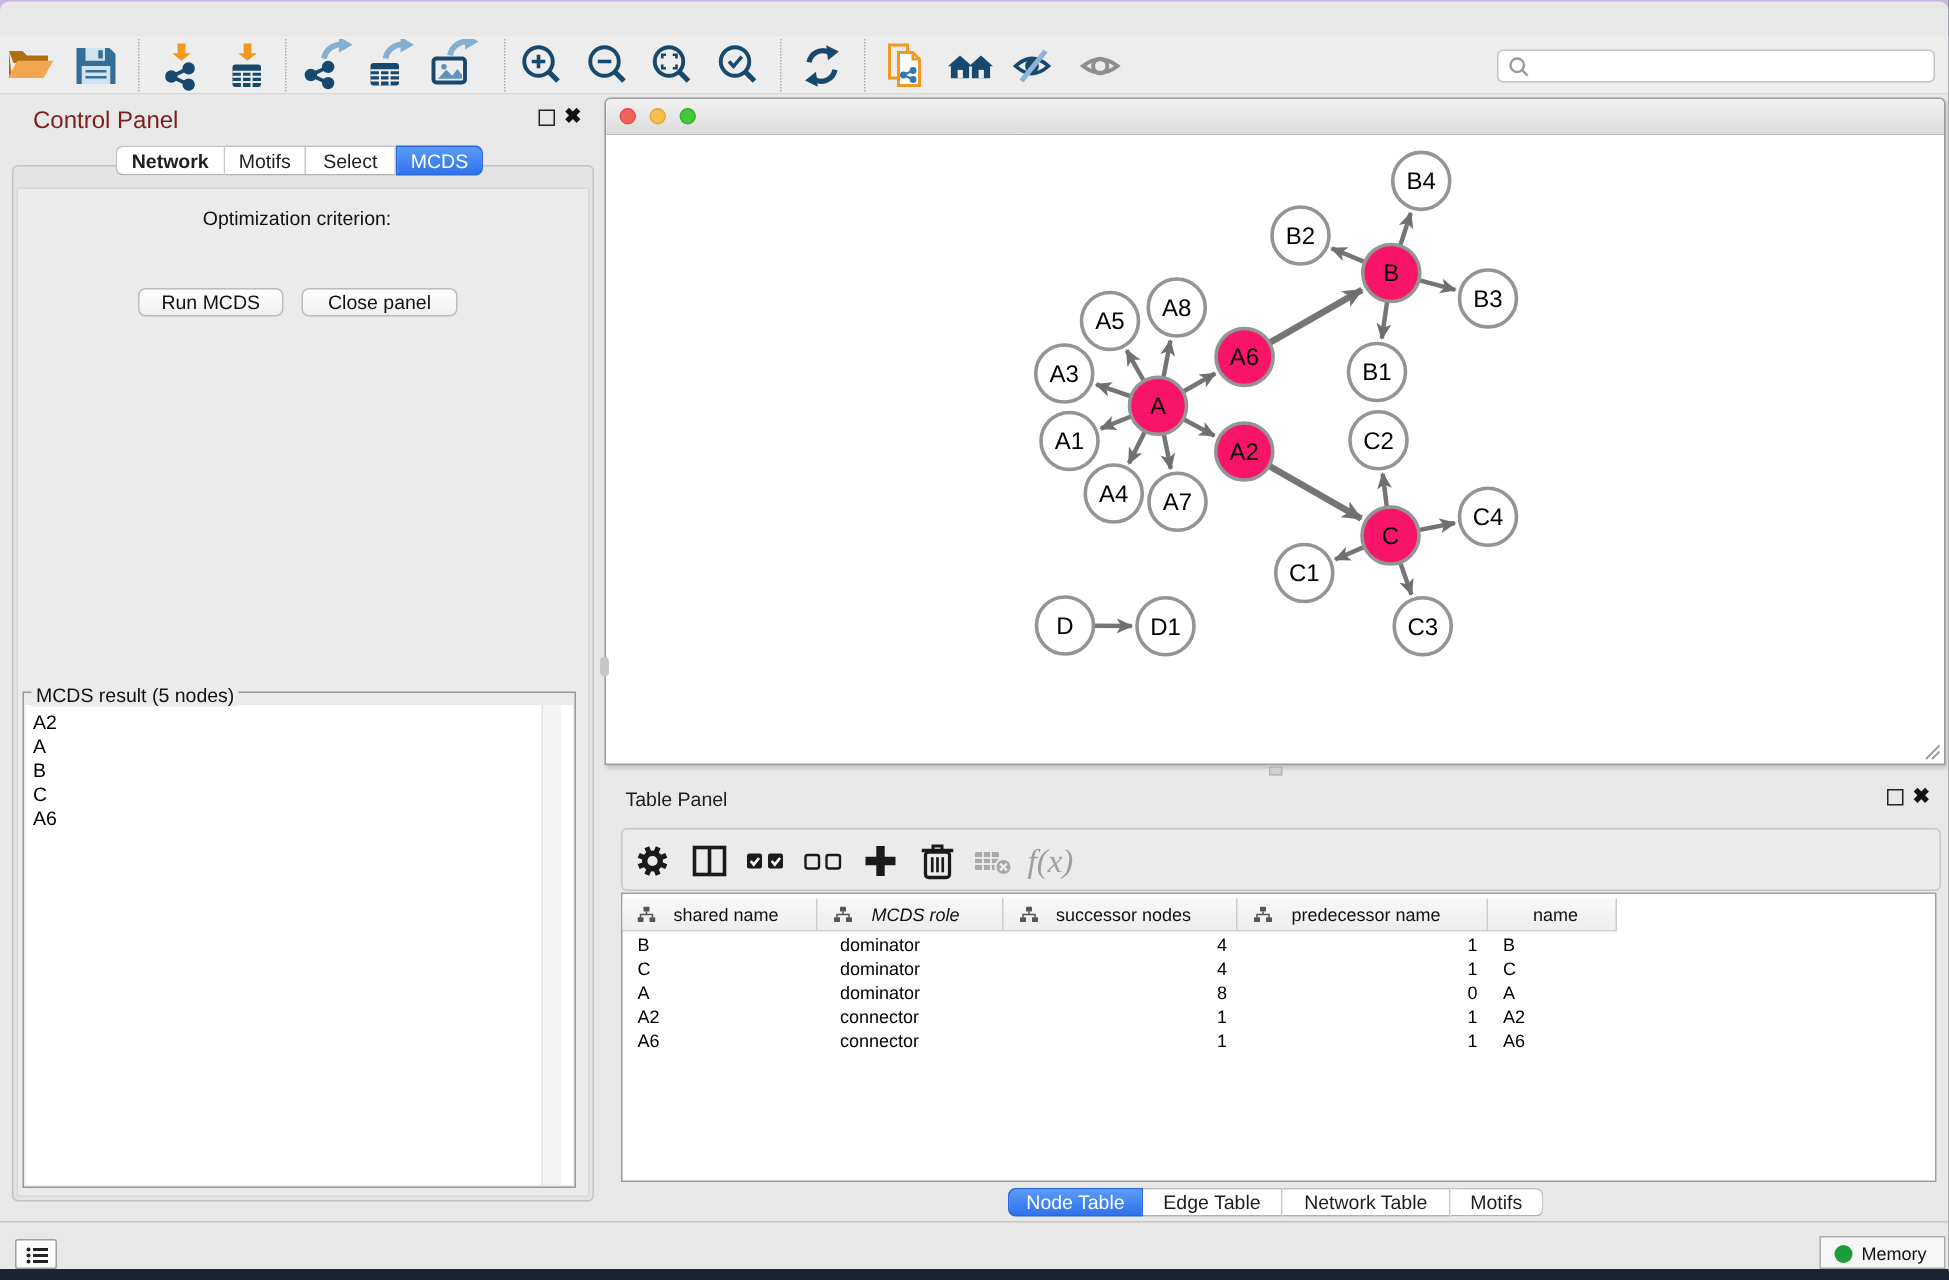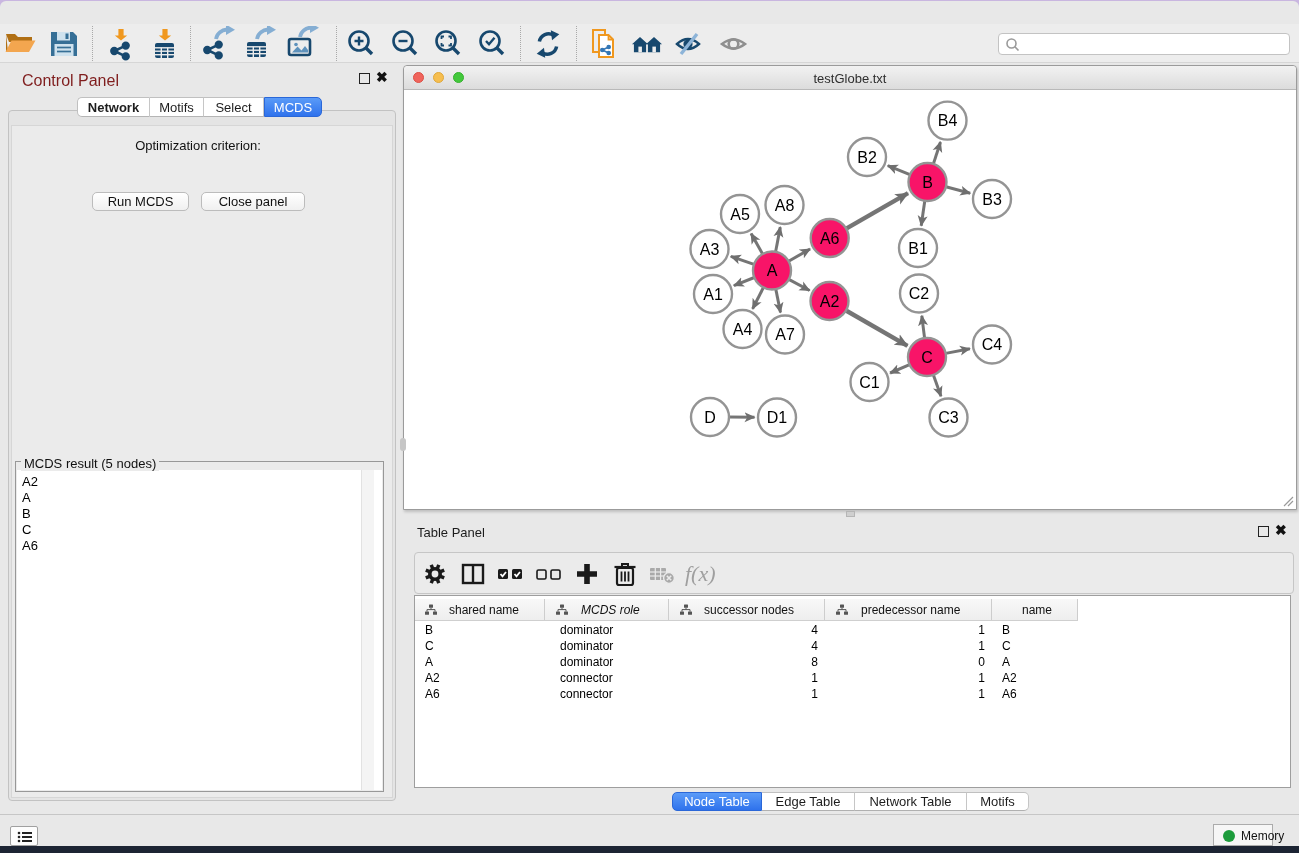--- a/index.html
+++ b/index.html
@@ -46,21 +46,21 @@
 #tp-header { left:0; top:3px; width:663px; height:22px; background:linear-gradient(#f8f8f8,#eeeeee); border-bottom:1px solid #cfcfcf; }
 .hcell { position:absolute; top:0; height:21px; border-right:1px solid #cdcdcd; font-size:12px; color:#111; text-align:center; line-height:21px; }
 .hico { position:absolute; top:5px; }
 .trow { position:absolute; font-size:12px; color:#000; height:16px; line-height:16px; }
 .num { text-align:right; }
 #tp-tabs { left:672px; top:729px; height:19px; }
 .seg2 { position:absolute; top:0; height:19px; font-size:13px; color:#1d1d1d; text-align:center; line-height:18px; background:#fff; border-top:1px solid #c0c0c0; border-bottom:1px solid #b0b0b0; border-right:1px solid #c6c6c6; }
 
 #statusbar { left:0; top:813px; width:1299px; height:32px; background:#e8e8e8; border-top:1px solid #c6c6c6; }
 #listbtn { left:10px; top:11px; width:28px; height:20px; background:#fdfdfd; border:1px solid #a0a0a0; border-radius:2px; }
-#membtn { left:1213px; top:9px; width:60px; height:22px; background:#f6f6f6; border:1px solid #ababab; }
+#membtn { left:1213px; top:9px; width:84px; height:22px; background:#f6f6f6; border:1px solid #ababab; }
 #memdot { left:9px; top:5px; width:12px; height:12px; border-radius:50%; background:#1d9c3c; }
 #membtn span { position:absolute; left:27px; top:4px; font-size:12px; color:#111; }
 #darkstrip { left:0; top:846px; width:1299px; height:7px; background:#1c2433; }
 </style>
 </head>
 <body>
 <div id="purpletop" class="abs"></div>
 <div id="appwin" class="abs">
   <div id="toolbar" class="abs">
     <svg class="abs" style="left:2px;top:2px" width="36" height="36" viewBox="0 0 36 36">
@@ -213,21 +213,20 @@
         <div id="lb-scroll" class="abs"></div>
       </div>
     </div>
     <div id="legend" class="abs">MCDS result (5 nodes)</div>
 
     <div id="netwin" class="abs">
       <div id="nettitle" class="abs">
         <div class="abs tl" style="left:9px;top:6px;width:11px;height:11px;background:#f0645c;border:0.5px solid #dc4f45;"></div>
         <div class="abs tl" style="left:29px;top:6px;width:11px;height:11px;background:#f6be4f;border:0.5px solid #e0a83a;"></div>
         <div class="abs tl" style="left:49px;top:6px;width:11px;height:11px;background:#43c83c;border:0.5px solid #35b22e;"></div>
-        <div id="netname" class="abs">testGlobe.txt</div>
       </div>
       <svg id="netgrip" class="abs" width="11" height="11">
           <path d="M1,10 L10,1 M5,10 L10,5" stroke="#9a9a9a" stroke-width="1.2"></path>
         </svg>
     </div>
     <div class="abs" style="left:400px;top:375px;width:6px;height:13px;background:#c6c6c6;border-radius:3px;"></div>
     <div class="abs" style="left:846px;top:448px;width:9px;height:6px;background:#cfcfcf;border:1px solid #b5b5b5;"></div>
     <svg width="892" height="418" viewBox="0 0 892 418" style="position:absolute;left:404px;top:27px">
 <defs>
           <marker id="ar" markerWidth="12" markerHeight="11" refX="10" refY="5.5" orient="auto" markerUnits="userSpaceOnUse">

